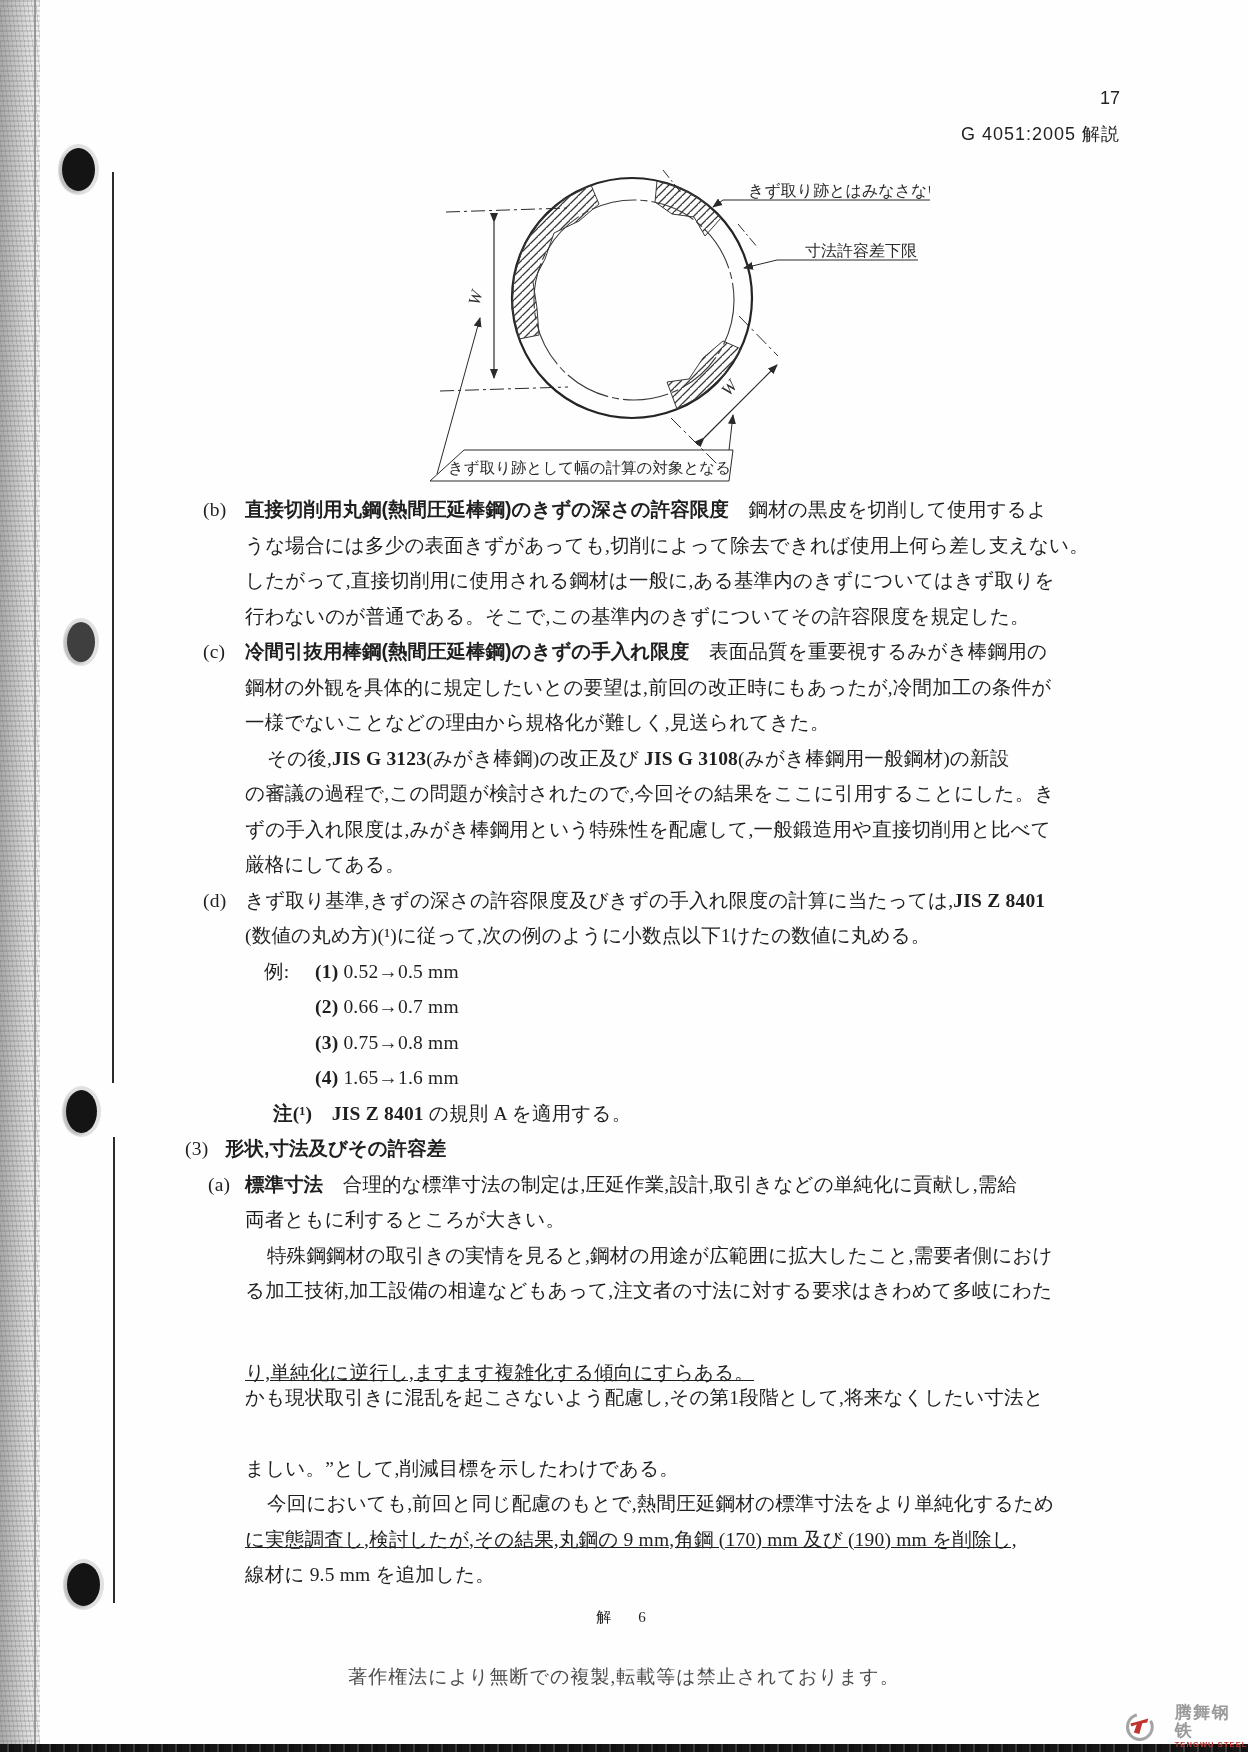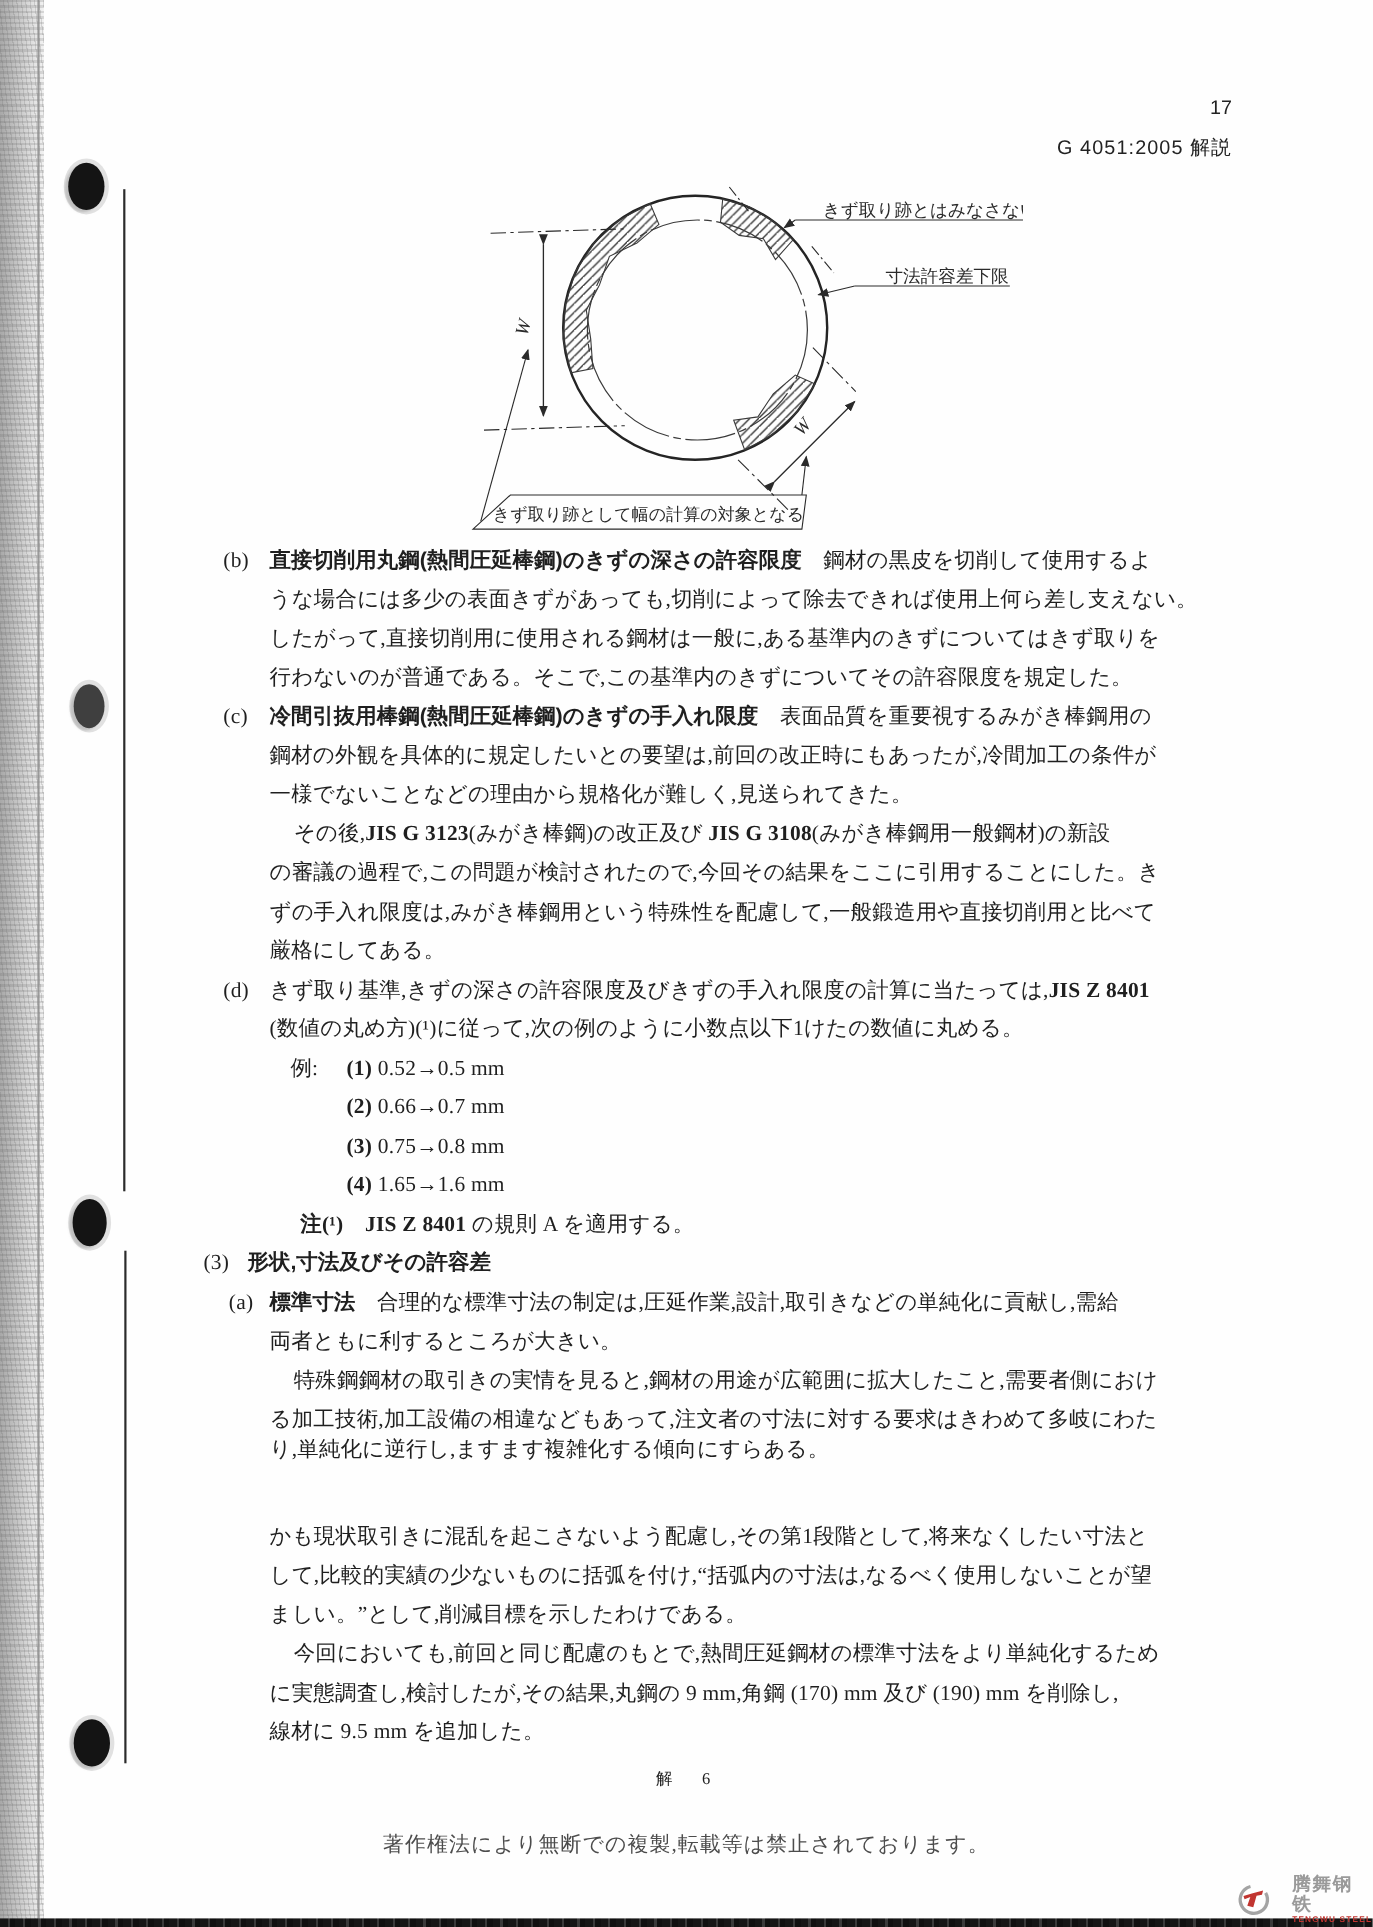--- a/index.html
+++ b/index.html
@@ -128,26 +128,25 @@
     <div class="bline" style="top: 461.5px; left: 315px;"><span class="blabel" style="left: -51px;">例:</span><span class="seg b">(1)</span><span class="seg"> 0.52→0.5 mm</span></div>
     <div class="bline" style="top: 497px; left: 315px;"><span class="seg b">(2)</span><span class="seg"> 0.66→0.7 mm</span></div>
     <div class="bline" style="top: 532.5px; left: 315px;"><span class="seg b">(3)</span><span class="seg"> 0.75→0.8 mm</span></div>
     <div class="bline" style="top: 568px; left: 315px;"><span class="seg b">(4)</span><span class="seg"> 1.65→1.6 mm</span></div>
     <div class="bline" style="top: 603.5px; left: 273px;"><span class="seg b">注(¹)</span><span class="seg">　</span><span class="seg b">JIS Z 8401</span><span class="seg"> の規則 A を適用する。</span></div>
     <div class="bline" style="top: 639px; left: 225px;"><span class="blabel" style="left: -40px;">(3)</span><span class="seg b g">形状,寸法及びその許容差</span></div>
     <div class="bline" style="top: 674.5px; left: 245px;"><span class="blabel" style="left: -37px;">(a)</span><span class="seg b g">標準寸法</span><span class="seg">　合理的な標準寸法の制定は,圧延作業,設計,取引きなどの単純化に貢献し,需給</span></div>
     <div class="bline" style="top: 710px; left: 245px;"><span class="seg">両者ともに利するところが大きい。</span></div>
     <div class="bline" style="top: 745.5px; left: 267px;"><span class="seg">特殊鋼鋼材の取引きの実情を見ると,鋼材の用途が広範囲に拡大したこと,需要者側におけ</span></div>
     <div class="bline" style="top: 781px; left: 245px;"><span class="seg">る加工技術,加工設備の相違などもあって,注文者の寸法に対する要求はきわめて多岐にわた</span></div>
-    <div class="bline" style="top: 809px; left: 245px;"><span class="seg">り,単純化に逆行し,ますます複雑化する傾向にすらある。</span></div>
+    <div class="bline" style="top: 863px; left: 245px; text-decoration: underline;"><span class="seg">り,単純化に逆行し,ますます複雑化する傾向にすらある。</span></div>
     <div class="bline" style="top: 887.5px; left: 245px;"><span class="seg">かも現状取引きに混乱を起こさないよう配慮し,その第1段階として,将来なくしたい寸法と</span></div>
-    <div class="bline" style="top: 923px; left: 245px;"><span class="seg">して,比較的実績の少ないものに括弧を付け,“括弧内の寸法は,なるべく使用しないことが望</span></div>
     <div class="bline" style="top: 958.5px; left: 245px;"><span class="seg">ましい。”として,削減目標を示したわけである。</span></div>
     <div class="bline" style="top: 994px; left: 267px;"><span class="seg">今回においても,前回と同じ配慮のもとで,熱間圧延鋼材の標準寸法をより単純化するため</span></div>
-    <div class="bline" style="top: 1029.5px; left: 245px;"><span class="seg">に実態調査し,検討したが,その結果,丸鋼の 9 mm,角鋼 (170) mm 及び (190) mm を削除し,</span></div>
+    <div class="bline" style="top: 1029.5px; left: 245px; text-decoration: underline;"><span class="seg">に実態調査し,検討したが,その結果,丸鋼の 9 mm,角鋼 (170) mm 及び (190) mm を削除し,</span></div>
     <div class="bline" style="top: 1065px; left: 245px;"><span class="seg">線材に 9.5 mm を追加した。</span></div>
   </div>
 
 <div class="abs pagecode">解　6</div>
 <div class="abs copyright">著作権法により無断での複製,転載等は禁止されております。</div>
 
 <div class="abs wm">
   <svg width="36" height="36" viewBox="0 0 36 36">
     <circle cx="18" cy="19" r="12.5" fill="none" stroke="#a4a4a4" stroke-width="3" stroke-dasharray="62 17" transform="rotate(-30 18 19)"></circle>
     <path d="M8.5,15.5 L17,13.2 L26.5,10.5 L25.5,14.5 L20.5,15.3 L17.5,26 L12,24.5 L14.8,16.5 L9.5,18.5 Z" fill="#c13530"></path>

